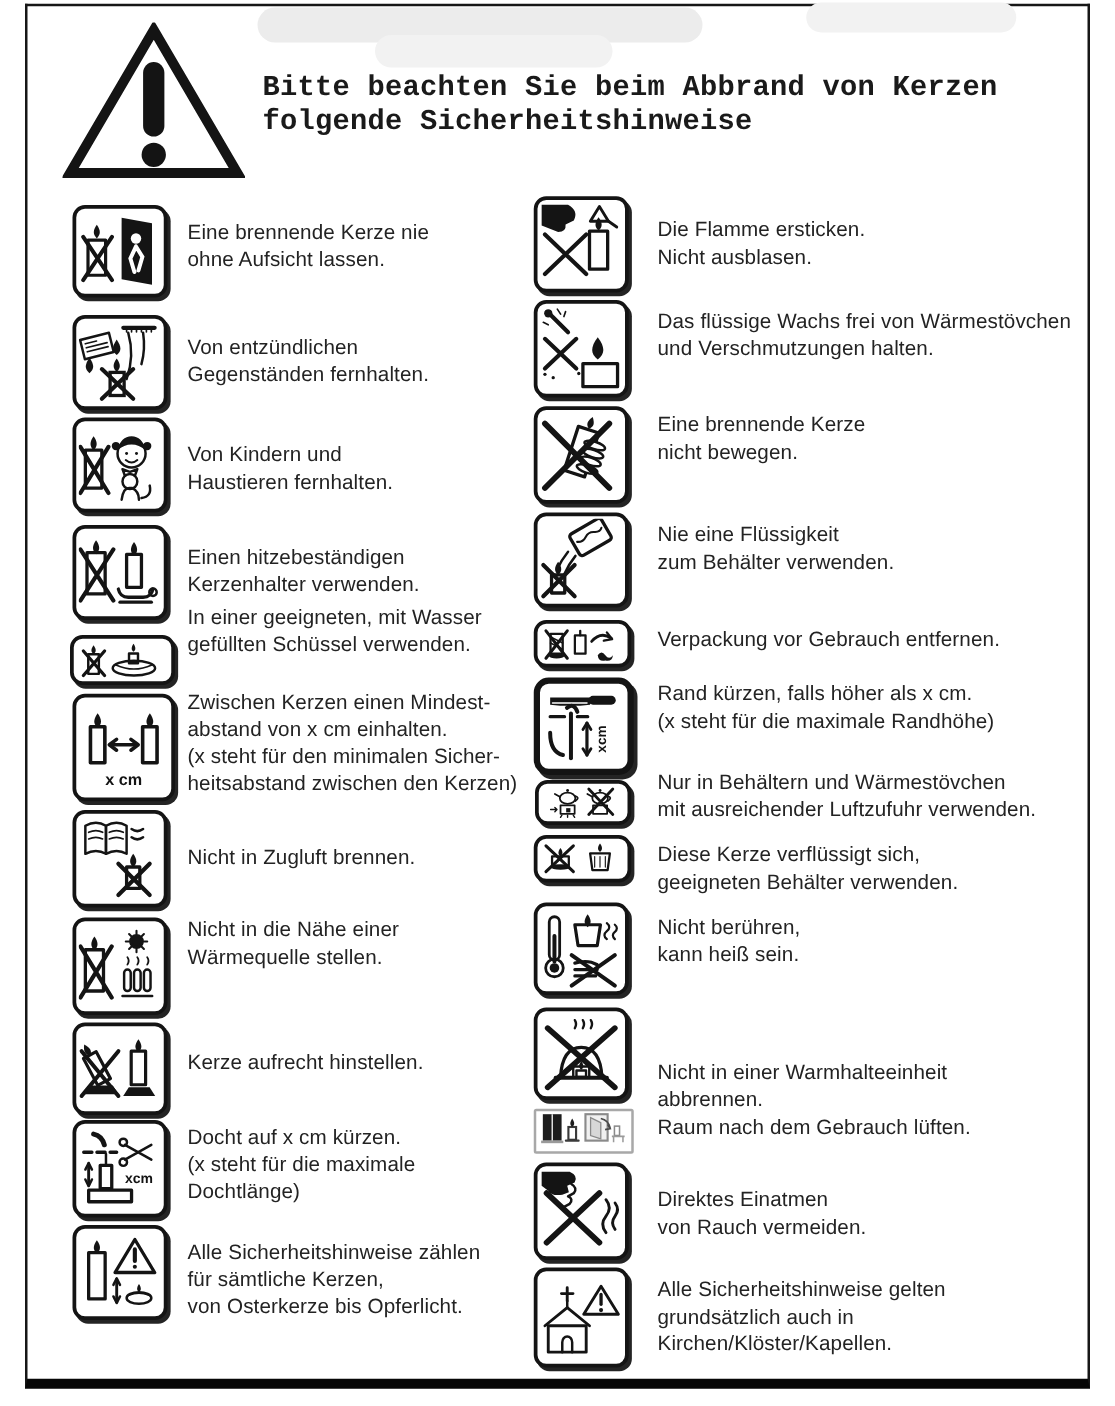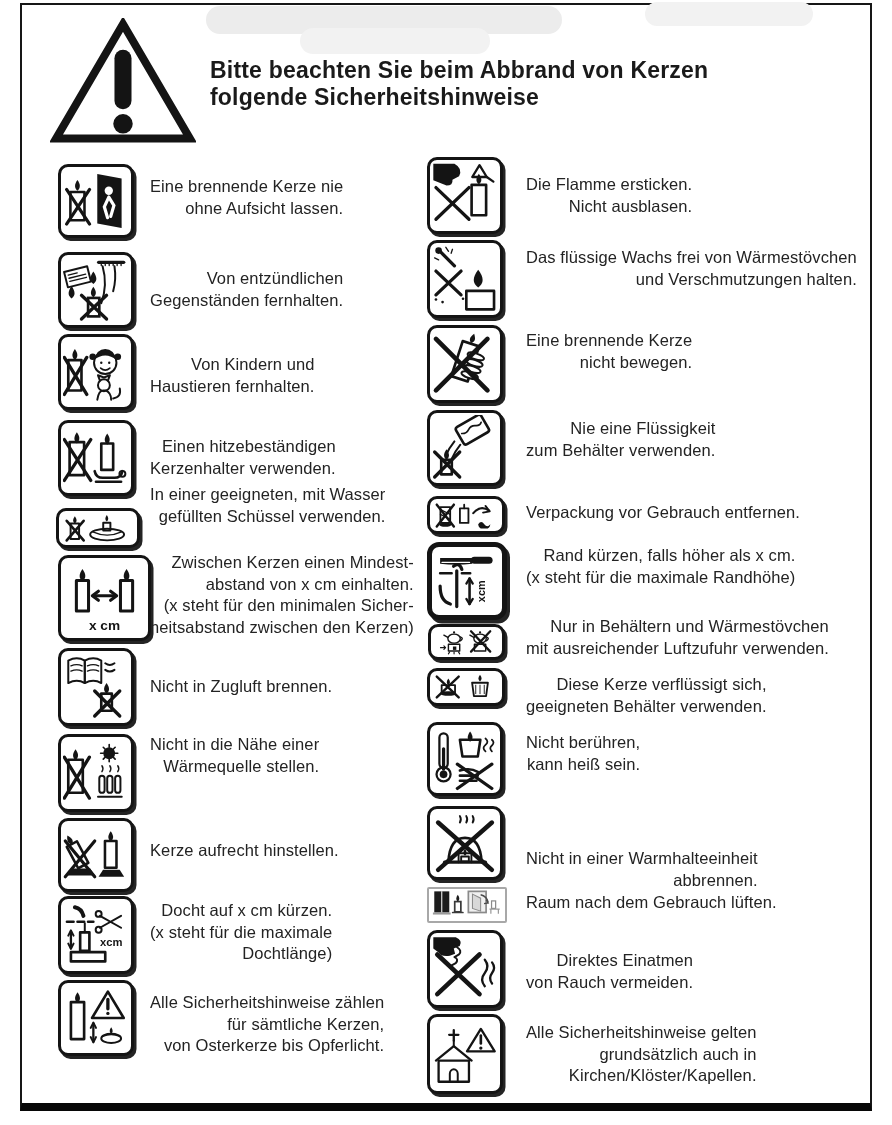--- a/index.html
+++ b/index.html
@@ -10,34 +10,34 @@
   .frame {
     position:absolute; left:20px; top:3px; width:852px; height:1108px;
     border:2px solid #161616; border-bottom:8px solid #070707; box-sizing:border-box;
   }
   .smudge { position:absolute; background:#ececec; border-radius:16px; }
   .smudge.light { background:#f2f2f2; }
   .header-triangle { position:absolute; left:50px; top:18px; width:146px; height:122px; }
   .page-title {
     position:absolute; left:210px; top:57px;
     font-size:23px; font-weight:bold; line-height:27px; letter-spacing:0.2px;
-    color:#1a1a1a; white-space:pre;
+    color:#1a1a1a; white-space:pre;font-family:Liberation Mono, monospace;
   }
   .item { display:contents; }
   .iconbox {
     position:absolute; box-sizing:border-box; background:#fff;
     border:3px solid #141414; border-radius:10px;
     box-shadow:2.5px 3px 0 #242424; padding:2px;
   }
   .iconbox svg { width:100%; height:100%; display:block; }
   .iconbox.thick { border-width:5px; border-radius:12px; box-shadow:3px 3.5px 0 #242424; }
   .iconbox.gray { border:2px solid #a8a8a8; border-radius:2px; box-shadow:none; padding:1px; }
   .caption {
     position:absolute; font-size:16.5px; line-height:21.5px; color:#232323;
-    white-space:pre; letter-spacing:0.1px;text-align:right;
+    white-space:pre; letter-spacing:0.1px;
   }
   .svgtext { font-family:"Liberation Sans", sans-serif; font-weight:bold; fill:#141414; }
 </style>
 </head>
 <body>
 
 
 
 <div class="frame"></div>
 
@@ -157,21 +157,21 @@
     </g>
     <path d="M14.5 5 c3.5 5 3.5 8 0 11 c-3.5 -3 -3.5 -6 0 -11" fill="#141414"></path>
     <path d="M63.5 3 c3 4.5 3 7.5 0 10 c-3 -2.5 -3 -5.5 0 -10" fill="#141414"></path>
     </svg>
   </div>
   <div class="caption" style="left:150px;top:484px">In einer geeigneten, mit Wasser
 gefüllten Schüssel verwenden.</div>
 </div>
 
 <div class="item">
-  <div class="iconbox" style="left:58px;top:555px;width:93px;height:86px">
+  <div class="iconbox" style="left:58px;top:555px;width:82px;height:86px">
     <svg viewBox="0 0 100 100">
         <g fill="none" stroke="#141414" stroke-width="4" stroke-linecap="round" stroke-linejoin="round">
       <rect x="13" y="27" width="16" height="40"></rect>
       <rect x="71" y="27" width="16" height="40"></rect>
       <path d="M36 47 H64"></path>
       <path d="M42 41 l-8 6 l8 6 M58 41 l8 6 l-8 6"></path>
     </g>
     <path d="M21 12 c5 7 5 12 0 16 c-5 -4 -5 -9 0 -16" fill="#141414"></path>
     <path d="M79 12 c5 7 5 12 0 16 c-5 -4 -5 -9 0 -16" fill="#141414"></path>
     <text class="svgtext" x="50" y="92" font-size="18" text-anchor="middle">x cm</text>

